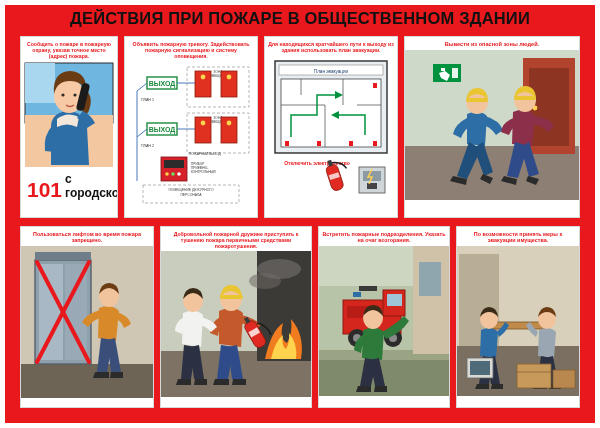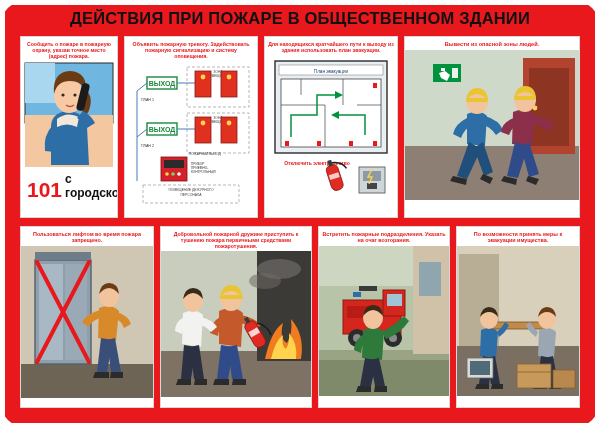--- a/index.html
+++ b/index.html
@@ -8,21 +8,20 @@
     background:#ffffff;
     font-family:"Liberation Sans", sans-serif;
     overflow:hidden;
   }
   .poster{
     position:relative;
     width:600px;height:428px;
     background:#e8181c;
     box-sizing:border-box;
     padding:0;
-    border-radius:27px;
   }
   .poster::before{
     content:"";
     position:absolute;left:0;top:0;right:0;bottom:0;
     border:5px solid #ffffff;
     box-sizing:border-box;
     pointer-events:none;
   }
   .title{
     position:absolute;

